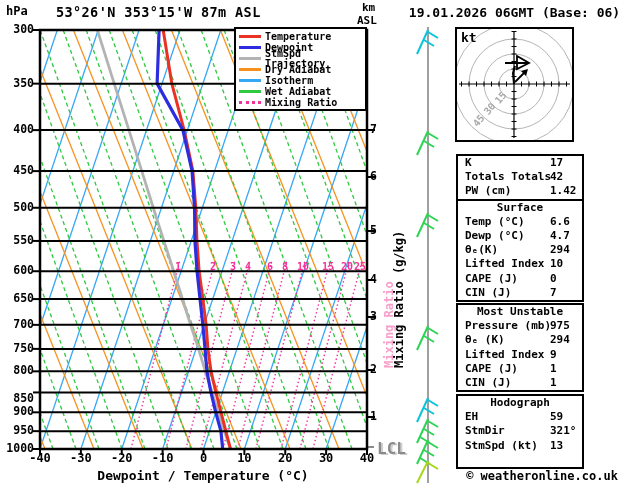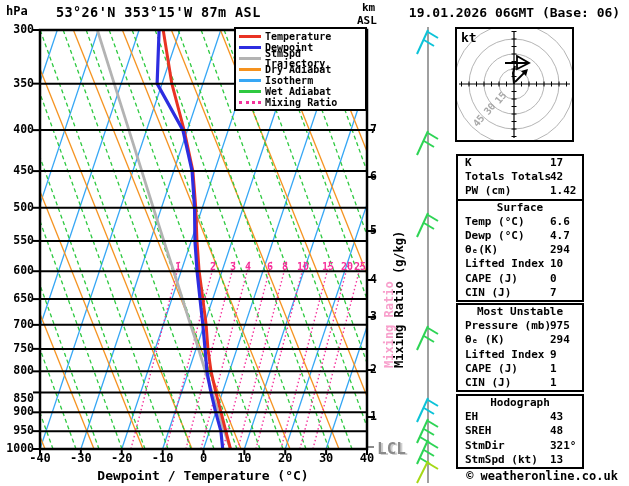--- a/index.html
+++ b/index.html
@@ -302,22 +302,21 @@
   <div class="pbox" style="top:303px;height:89px;">
     <div class="prow ptitle">Most Unstable</div>
     <div class="prow"><span>Pressure (mb)</span><span class="pval">975</span></div>
     <div class="prow"><span>θₑ (K)</span><span class="pval">294</span></div>
     <div class="prow"><span>Lifted Index</span><span class="pval">9</span></div>
     <div class="prow"><span>CAPE (J)</span><span class="pval">1</span></div>
     <div class="prow"><span>CIN (J)</span><span class="pval">1</span></div>
   </div>
   <div class="pbox" style="top:394px;height:75px;">
     <div class="prow ptitle">Hodograph</div>
-    <div class="prow"><span>EH</span><span class="pval">43</span></div>
-    <div class="prow"><span>SREH</span><span class="pval">48</span></div>
+    <div class="prow"><span>EH</span><span class="pval">59</span></div>
     <div class="prow"><span>StmDir</span><span class="pval">321°</span></div>
     <div class="prow"><span>StmSpd (kt)</span><span class="pval">13</span></div>
   </div>
 
   <div class="lab footer">© weatheronline.co.uk</div>
 <div class="lab mixtick" style="left: 169px; top: 262px;">1</div>
     <div class="lab mixtick" style="left: 204px; top: 262px;">2</div>
     <div class="lab mixtick" style="left: 224px; top: 262px;">3</div>
     <div class="lab mixtick" style="left: 239px; top: 262px;">4</div>
     <div class="lab mixtick" style="left: 261px; top: 262px;">6</div>

